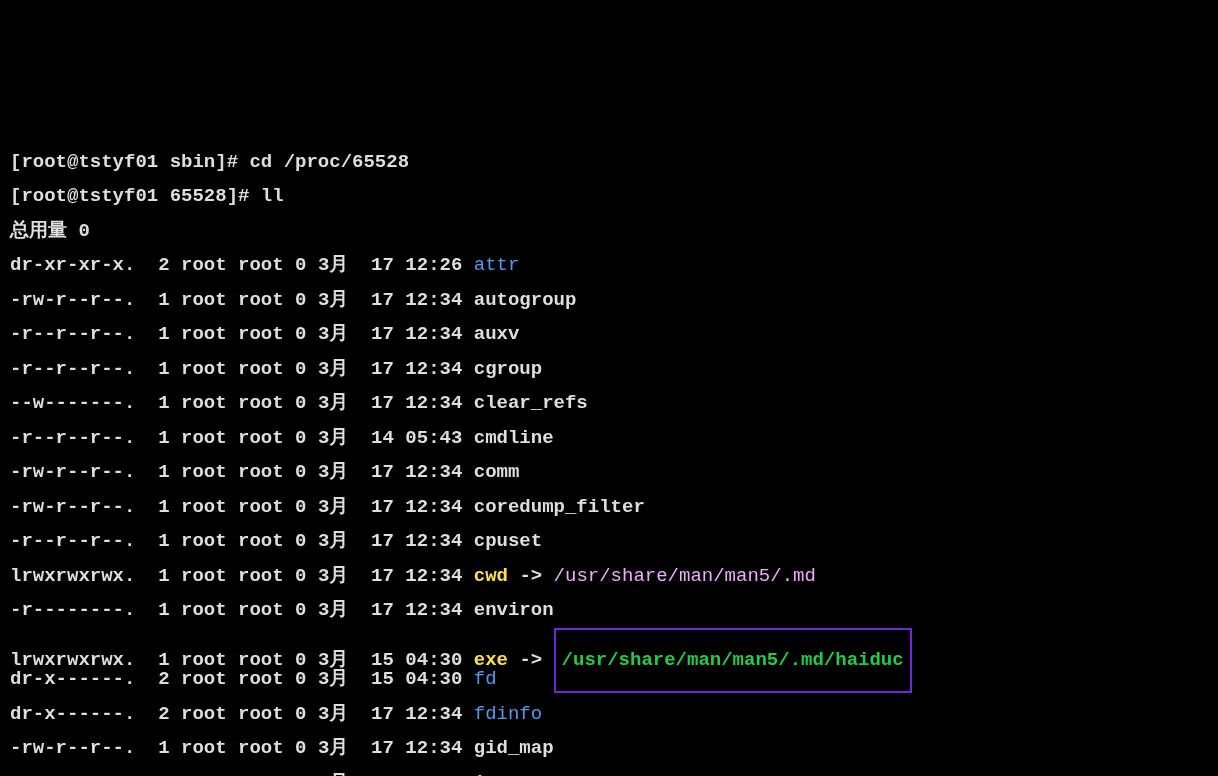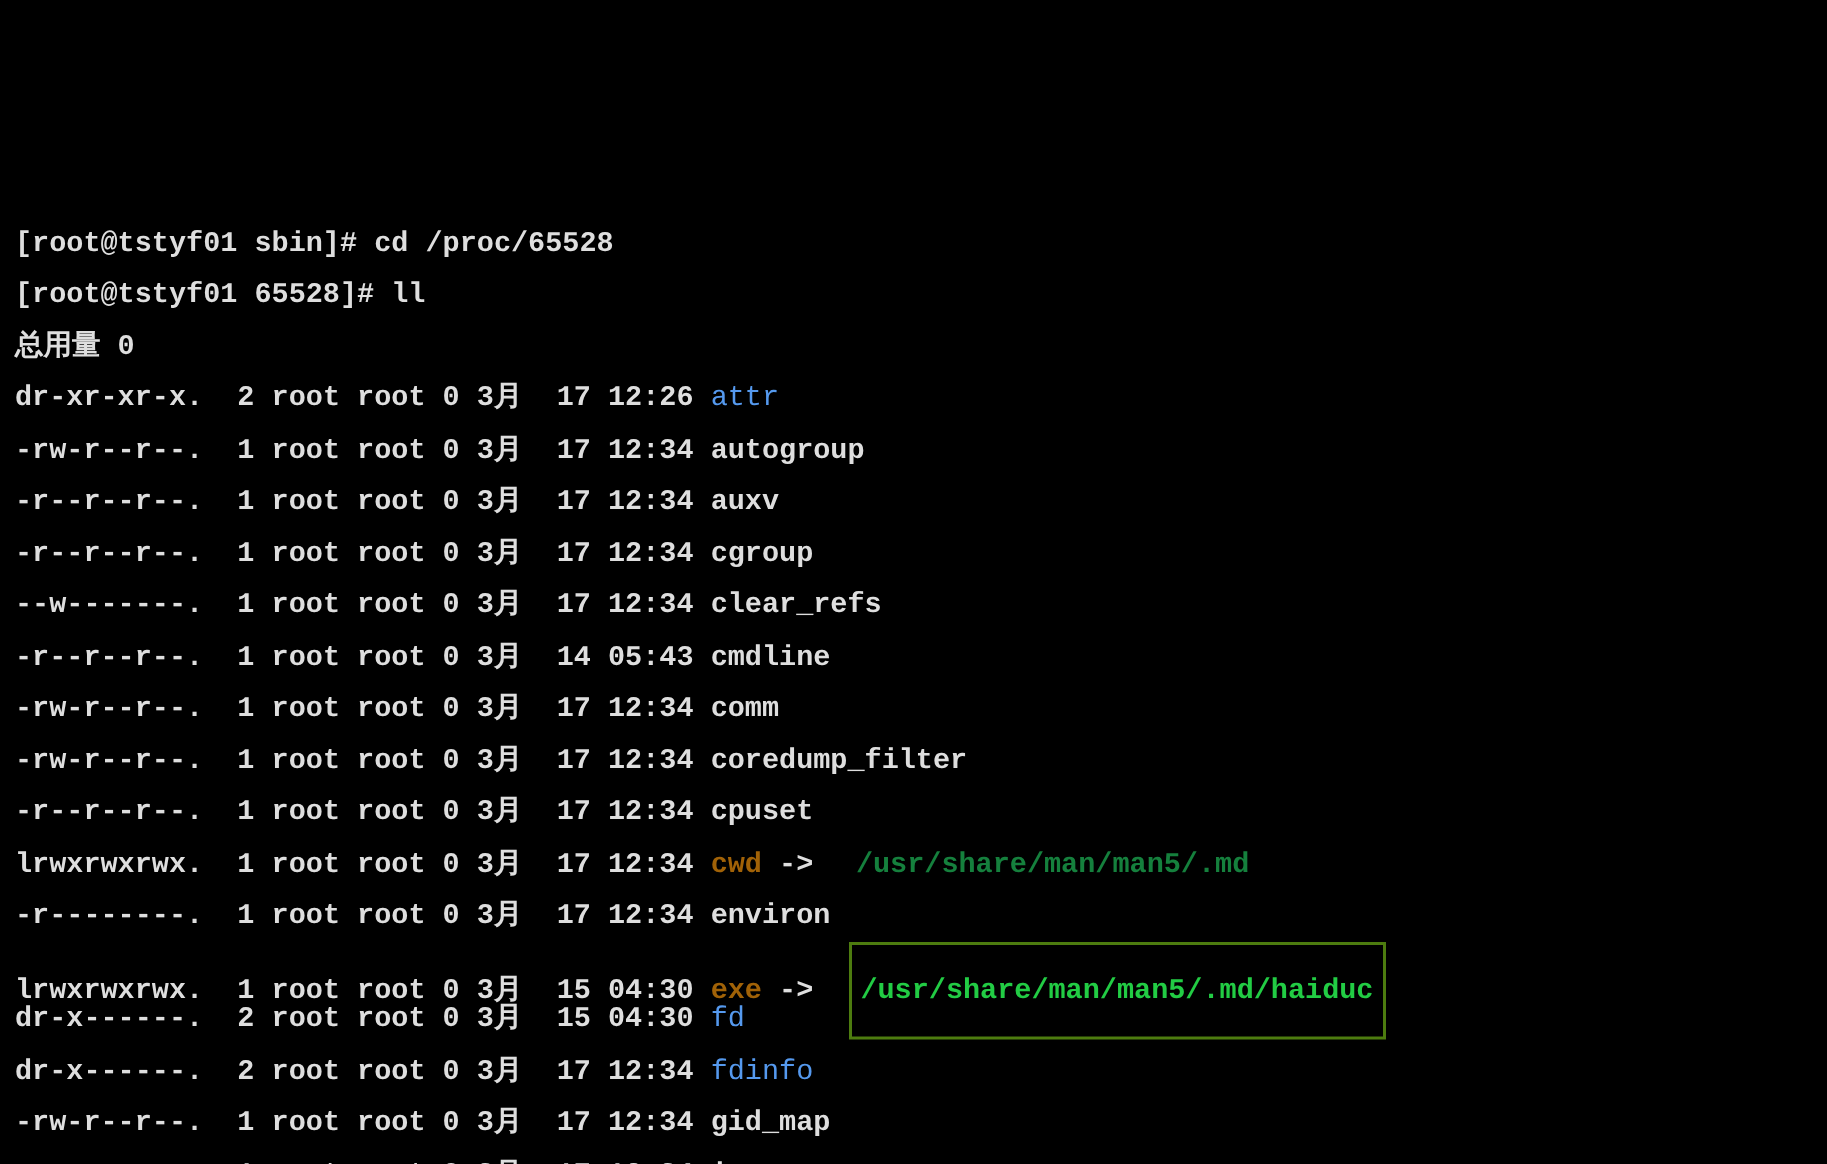--- a/index.html
+++ b/index.html
@@ -15,29 +15,28 @@
       font-weight: bold;
       padding: 8px 10px;
       line-height: 1.8;
       white-space: pre;
       width: 1218px;
       height: 776px;
       overflow: hidden;
     }
     .prompt-bracket { color: #dedede; text-align: right; }
     .dir-blue { color: #5599ee; font-weight: normal; }
-    .link-cyan { color: #a16207; font-weight: bold; }
-    .link-target { color: #15803d; font-weight: bold; margin-left: 17px; }
+    .link-cyan { color: #fde047; font-weight: bold; }
+    .link-target { color: #f0abfc; font-weight: normal; }
     .highlight-green { color: #22cc44; font-weight: bold; }
     .highlight-box {
-      border: 2px solid #4d7c0f;
+      border: 2px solid #6d28d9;
       padding: 19px 6px;
       display: inline-block;
       line-height: 1.2;
-      margin-left: 12px;
     }
     .line {
       display: block;
       height: 34.5px;
       line-height: 34.5px;
     }
   </style>
 </head>
 <body>
 

